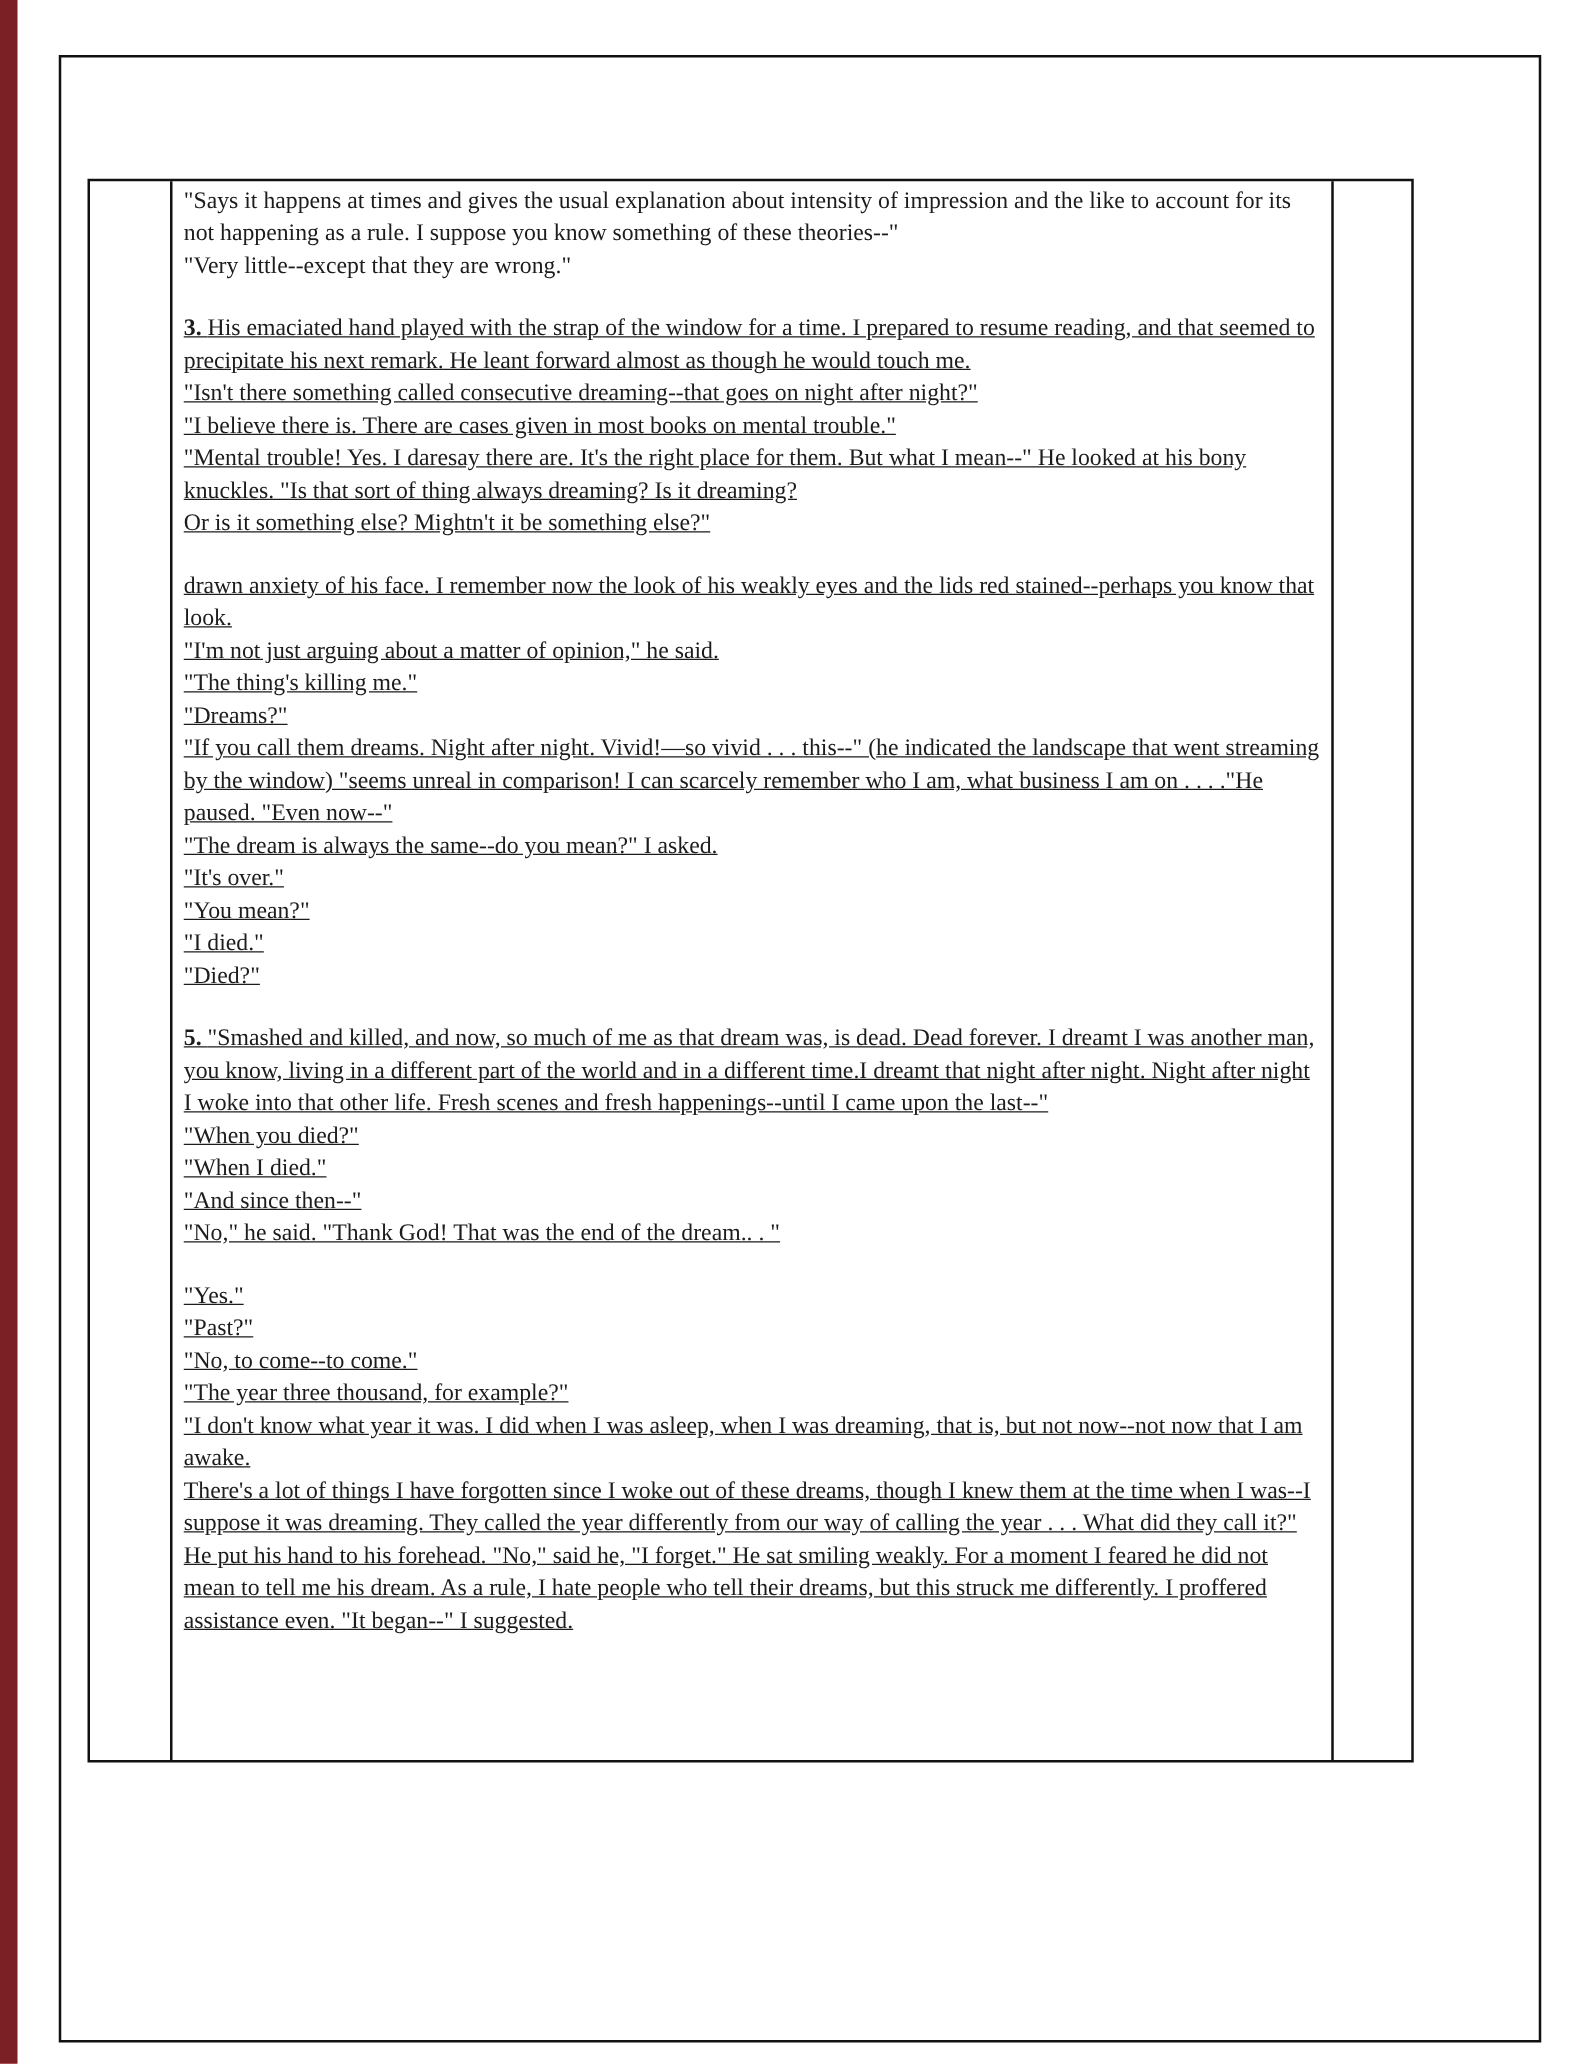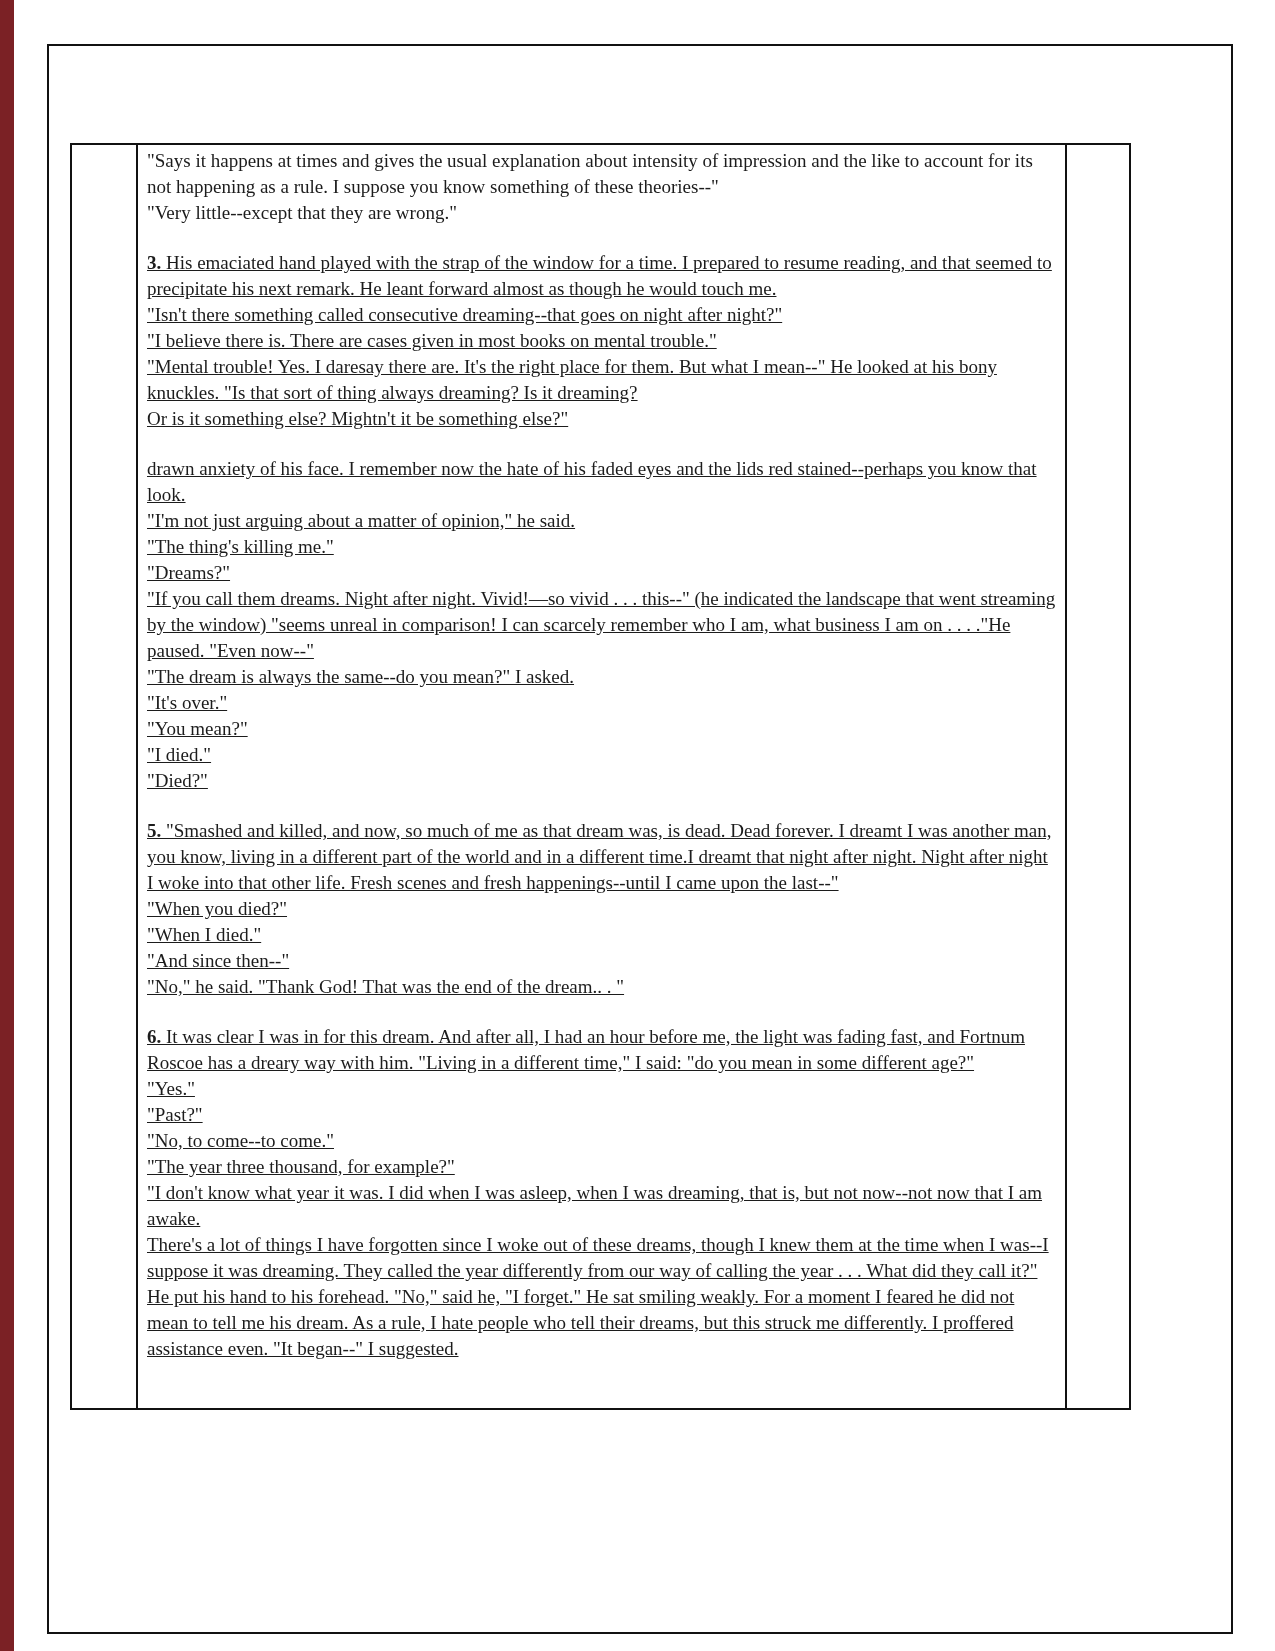--- a/index.html
+++ b/index.html
@@ -90,40 +90,39 @@
         <div class="line">"Very little--except that they are wrong."</div>
       </div>
       <div class="para">
         <div class="line"><b>3. </b>His emaciated hand played with the strap of the window for a time. I prepared to resume reading, and that seemed to precipitate his next remark. He leant forward almost as though he would touch me.</div>
         <div class="line">"Isn't there something called consecutive dreaming--that goes on night after night?"</div>
         <div class="line">"I believe there is. There are cases given in most books on mental trouble."</div>
         <div class="line">"Mental trouble! Yes. I daresay there are. It's the right place for them. But what I mean--" He looked at his bony knuckles. "Is that sort of thing always dreaming? Is it dreaming?</div>
         <div class="line">Or is it something else? Mightn't it be something else?"</div>
       </div>
       <div class="para">
-        <div class="line">drawn anxiety of his face. I remember now the hate of his faded eyes and the lids red stained--perhaps you know that look.</div>
+        <div class="line">drawn anxiety of his face. I remember now the look of his weakly eyes and the lids red stained--perhaps you know that look.</div>
         <div class="line">"I'm not just arguing about a matter of opinion," he said.</div>
         <div class="line">"The thing's killing me."</div>
         <div class="line">"Dreams?"</div>
         <div class="line">"If you call them dreams. Night after night. Vivid!—so vivid . . . this--" (he indicated the landscape that went streaming by the window) "seems unreal in comparison! I can scarcely remember who I am, what business I am on . . . ."He paused. "Even now--"</div>
         <div class="line">"The dream is always the same--do you mean?" I asked.</div>
         <div class="line">"It's over."</div>
         <div class="line">"You mean?"</div>
         <div class="line">"I died."</div>
         <div class="line">"Died?"</div>
       </div>
       <div class="para">
         <div class="line"><b>5. </b>"Smashed and killed, and now, so much of me as that dream was, is dead. Dead forever. I dreamt I was another man, you know, living in a different part of the world and in a different time.I dreamt that night after night. Night after night I woke into that other life. Fresh scenes and fresh happenings--until I came upon the last--"</div>
         <div class="line">"When you died?"</div>
         <div class="line">"When I died."</div>
         <div class="line">"And since then--"</div>
         <div class="line">"No," he said. "Thank God! That was the end of the dream.. . "</div>
       </div>
       <div class="para">
-        <div class="line"><b>6. </b>It was clear I was in for this dream. And after all, I had an hour before me, the light was fading fast, and Fortnum Roscoe has a dreary way with him. "Living in a different time," I said: "do you mean in some different age?"</div>
         <div class="line">"Yes."</div>
         <div class="line">"Past?"</div>
         <div class="line">"No, to come--to come."</div>
         <div class="line">"The year three thousand, for example?"</div>
         <div class="line">"I don't know what year it was. I did when I was asleep, when I was dreaming, that is, but not now--not now that I am awake.</div>
         <div class="line">There's a lot of things I have forgotten since I woke out of these dreams, though I knew them at the time when I was--I suppose it was dreaming. They called the year differently from our way of calling the year . . . What did they call it?" He put his hand to his forehead. "No," said he, "I forget." He sat smiling weakly. For a moment I feared he did not mean to tell me his dream. As a rule, I hate people who tell their dreams, but this struck me differently. I proffered assistance even. "It began--" I suggested.</div>
       </div>
     </div>
   <div class="cell-right"></div>
 </div>

